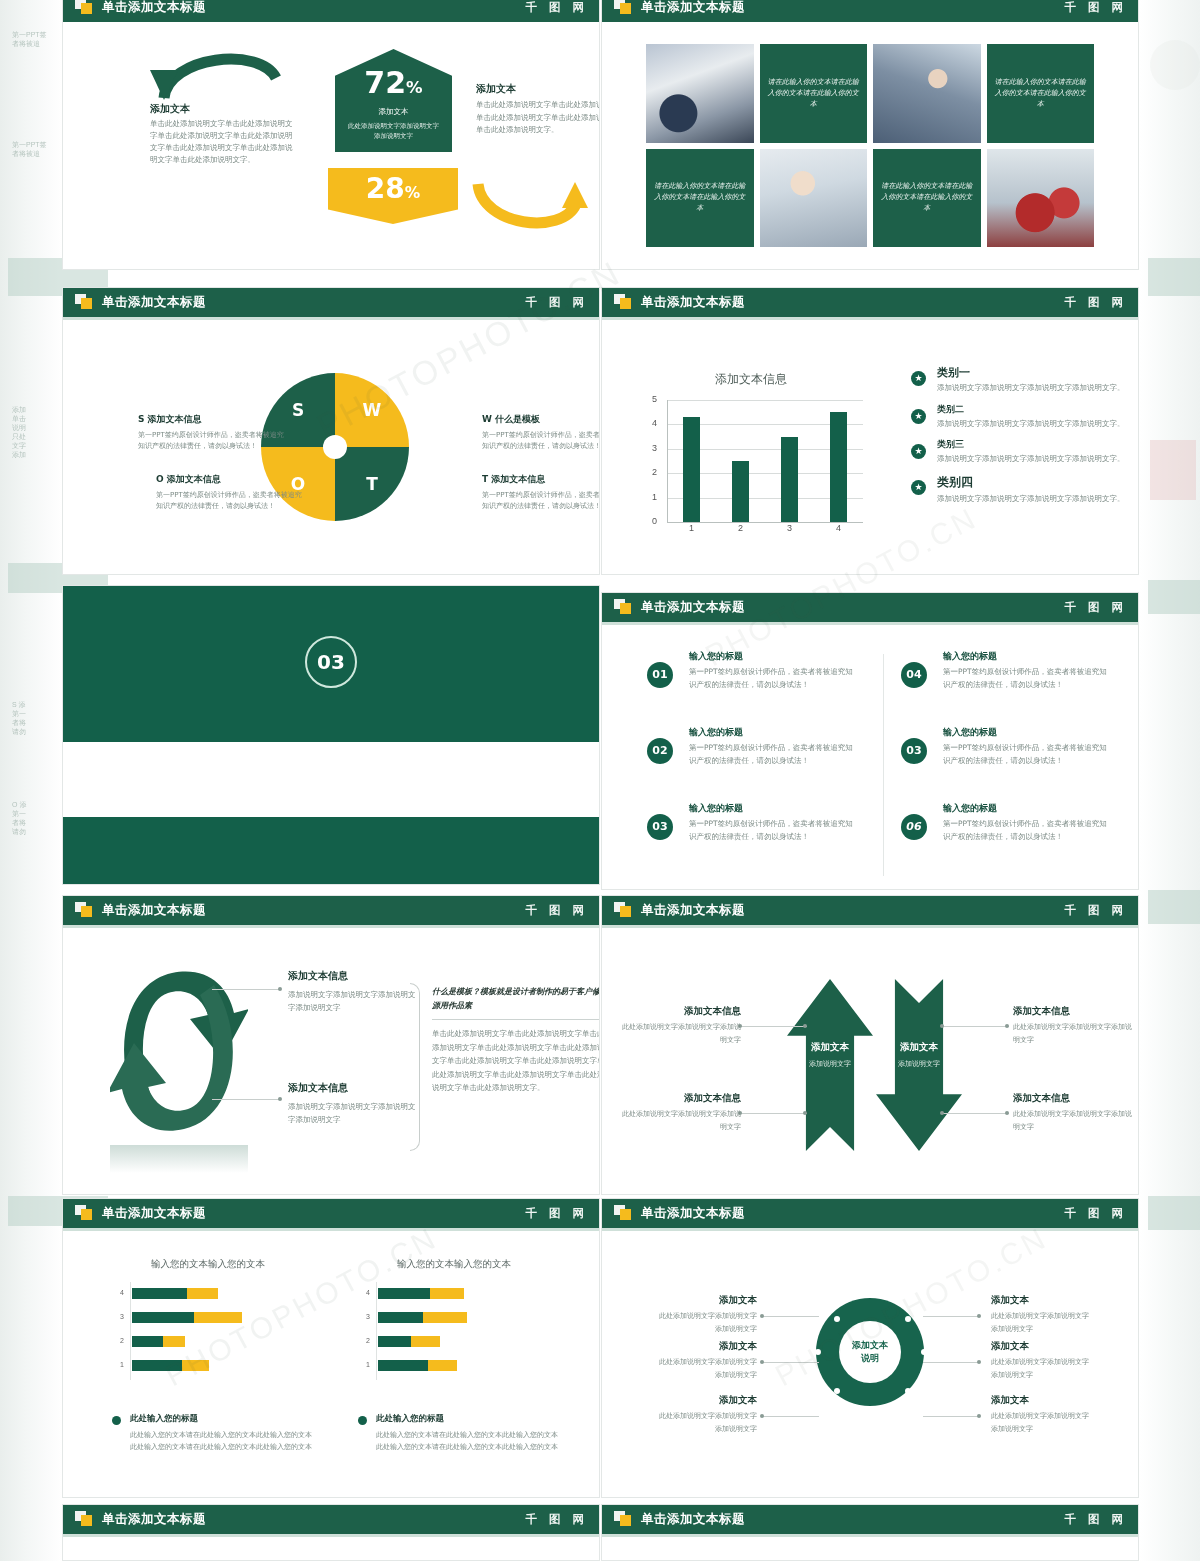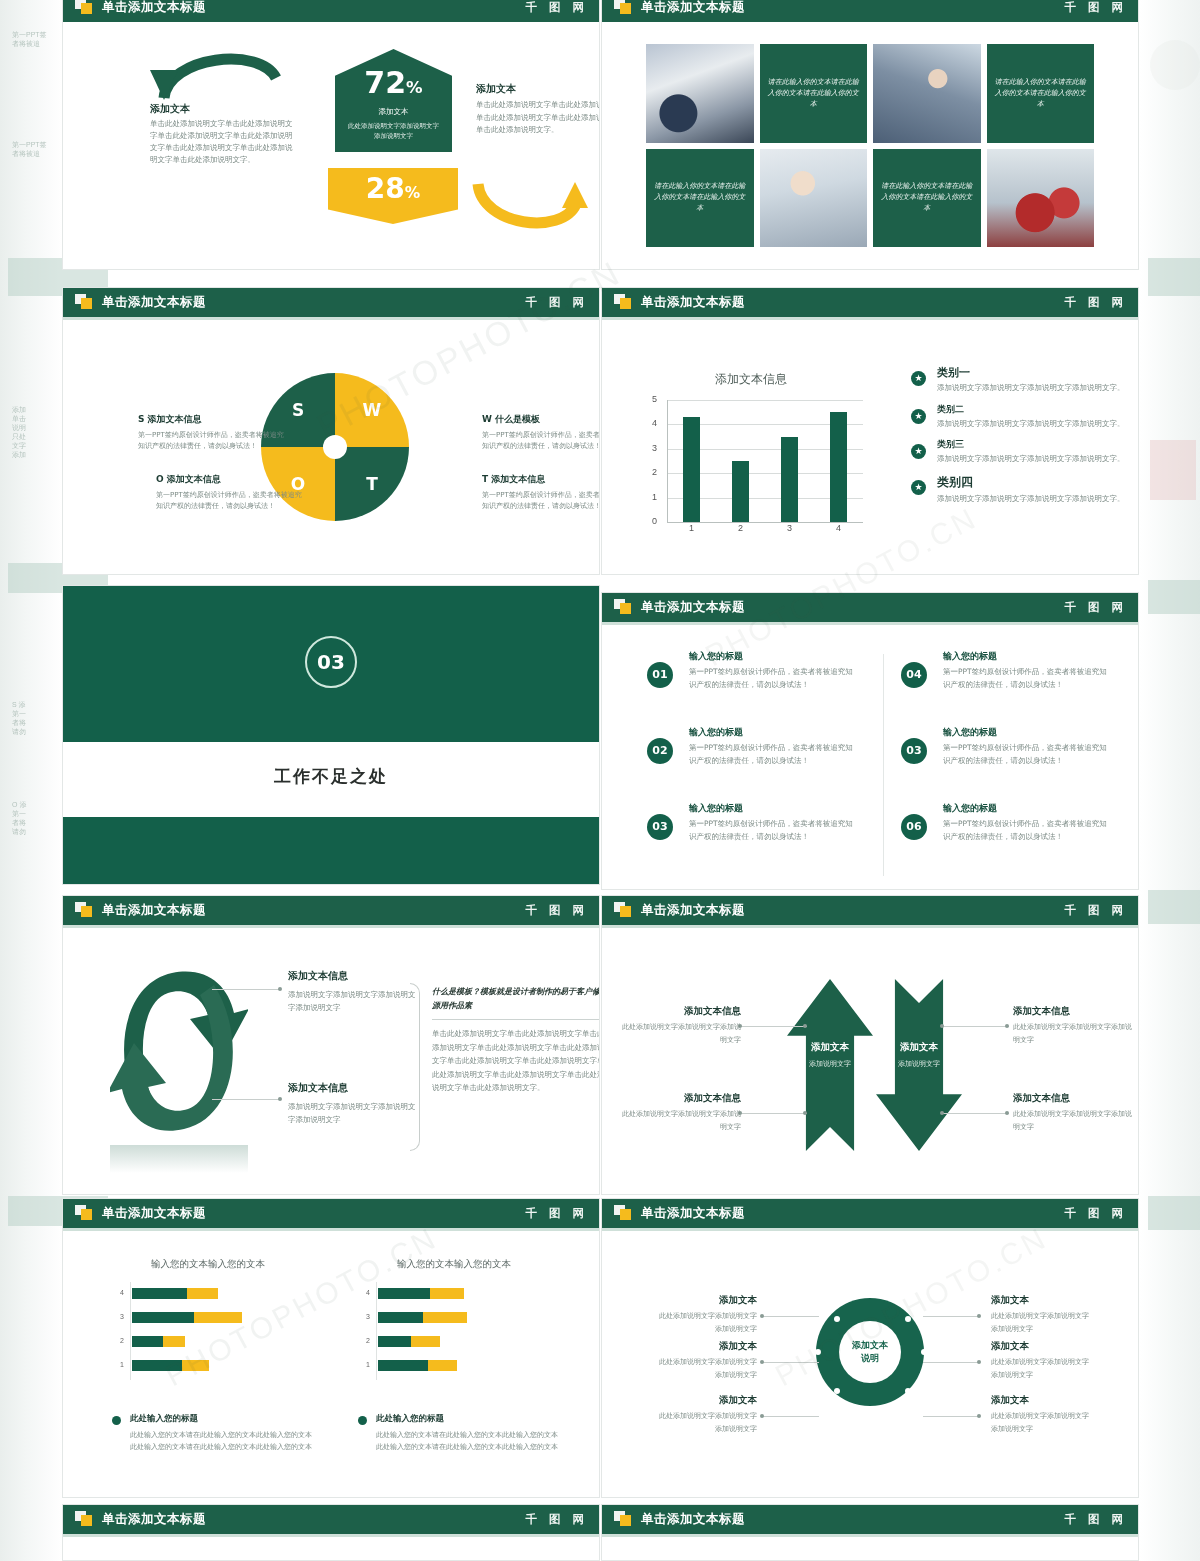--- a/index.html
+++ b/index.html
@@ -312,21 +312,20 @@
           <div class="starbadge" style="left:0;top:6px;">★</div>
           <div class="t-h h-cn" style="font-size:12px;">类别四</div>
           <div class="t-b h-cn" style="font-size:7.5px;line-height:11.5px;margin-top:2px;">添加说明文字添加说明文字添加说明文字添加说明文字。</div>
         </div>
       </div>
   </div>
 
   <div class="slide" style="left:62px; top:585px; width:538px; height:300px;">
     <div class="divband" style="left:0; top:0; width:538px; height:157px;"></div>
     <div class="circ03 h-cn" style="left:243px; top:51px; width:52px; height:52px; font-size:20px;">03</div>
-    <div class="h-cn" style="position:absolute; left:0; top:180px; width:538px; text-align:center; color:#2a2f2d; font-size:17px; font-weight:bold; letter-spacing:2px;">工作不足之处</div>
     <div class="divband" style="left:0; top:232px; width:538px; height:68px;"></div>
   </div>
 
   <div class="slide" style="left:601px; top:592px; width:538px; height:298px;">
     <div class="hdr">
       <div class="logo">
           <div class="sq1"></div>
           <div class="sq2"></div>
         </div>
       <div class="ht h-cn">单击添加文本标题</div>
@@ -364,21 +363,21 @@
           </div>
         </div>
         <div style="position: absolute; left: 300px; top: 134px; width: 206px;">
           <div class="numc h-cn" style="left:0;top:12px;">03</div>
           <div style="margin-left:42px;">
             <div class="t-h h-cn" style="font-size:9px;color:#17503f;">输入您的标题</div>
             <div class="t-b h-cn" style="font-size:7.5px;line-height:12.5px;margin-top:3px;">第一PPT签约原创设计师作品，盗卖者将被追究知识产权的法律责任，请勿以身试法！</div>
           </div>
         </div>
         <div style="position: absolute; left: 300px; top: 210px; width: 206px;">
-          <div class="numc h-cn" style="left:0;top:12px;">06</div>
+          <div class="numc h-cn" style="left:0;top:12px;font-style:italic;">06</div>
           <div style="margin-left:42px;">
             <div class="t-h h-cn" style="font-size:9px;color:#17503f;">输入您的标题</div>
             <div class="t-b h-cn" style="font-size:7.5px;line-height:12.5px;margin-top:3px;">第一PPT签约原创设计师作品，盗卖者将被追究知识产权的法律责任，请勿以身试法！</div>
           </div>
         </div>
       </div>
   </div>
 
   <div class="slide" style="left:62px; top:895px; width:538px; height:300px;">
     <div class="hdr">

